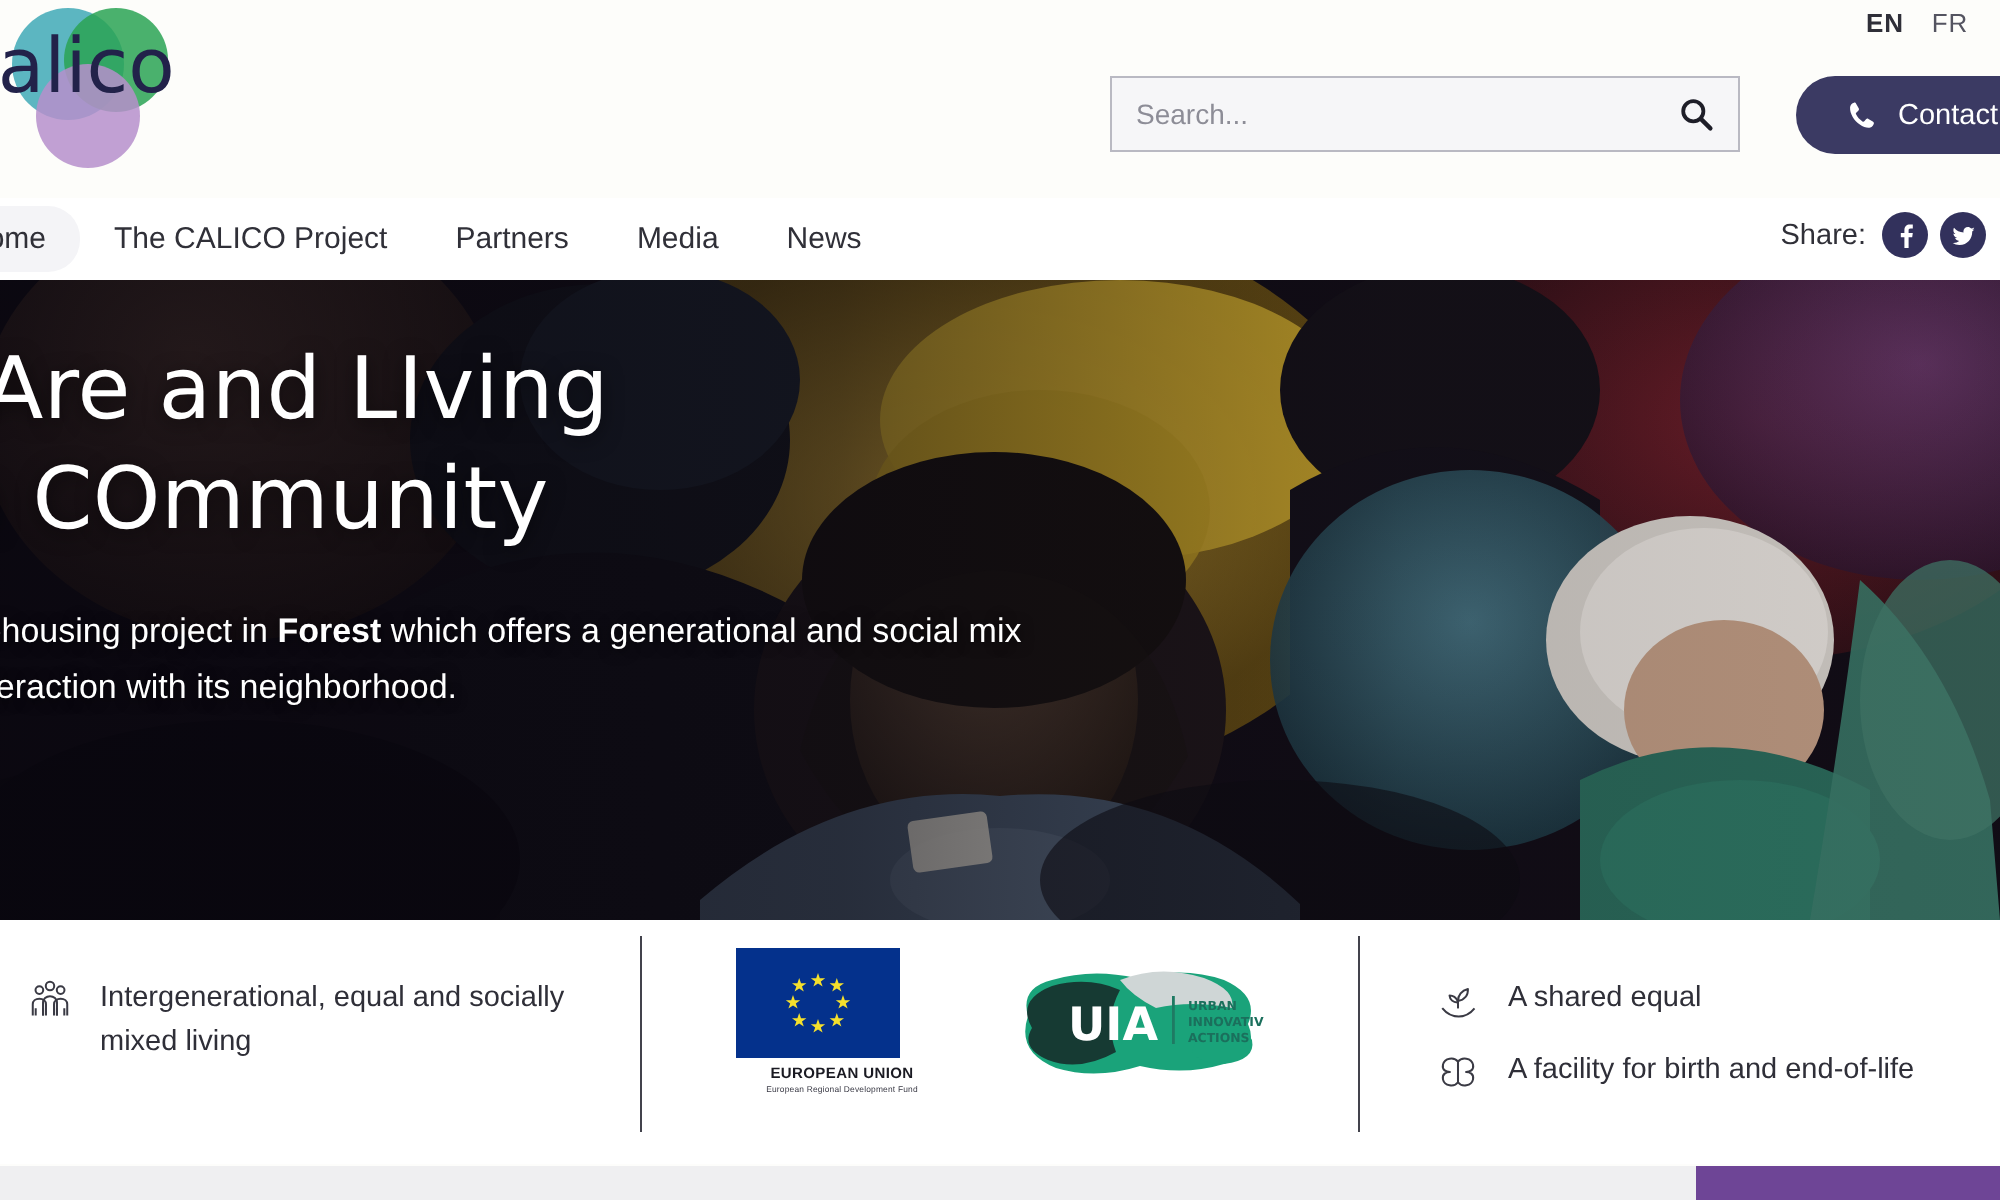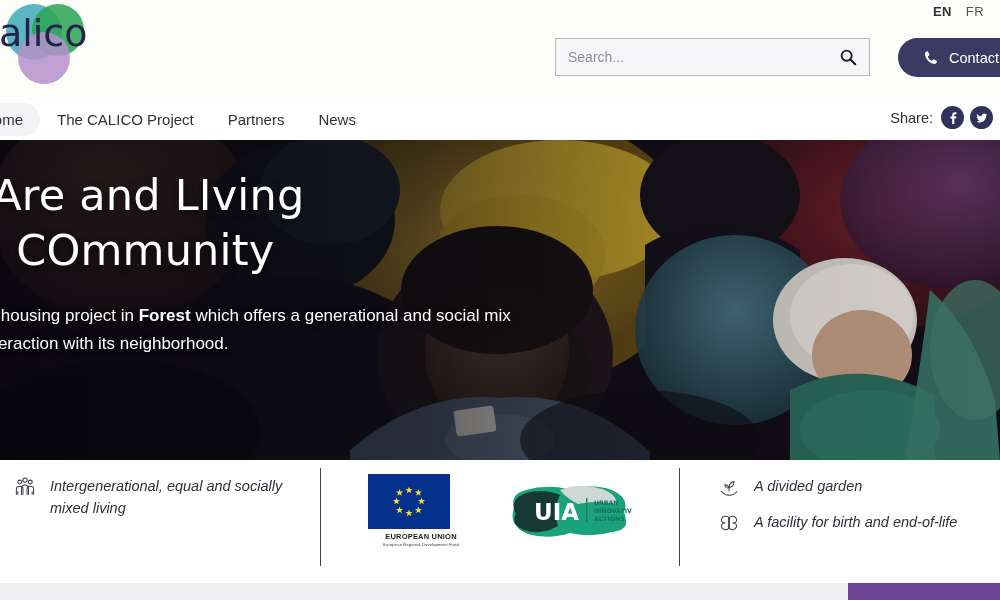--- a/index.html
+++ b/index.html
@@ -115,21 +115,21 @@
     text-shadow: 0 1px 7px rgba(0,0,0,.7);
   }
   .hero-sub b { font-weight: bold; }
 
   
   .features {
     position: absolute; left: 0; top: 460px; width: 1000px; height: 122px;
     background: #ffffff;
     display: flex; align-items: flex-start;
   }
-  .feat-col { padding-top: 15px; font-style: italic; }
+  .feat-col { padding-top: 28px; }
   .feat-left { width: 320px; padding-left: 14px; }
   .feat-right { width: 320px; padding-left: 38px; }
   .feat-item {
     display: flex; align-items: flex-start; gap: 14px;
     margin-bottom: 13px;
   }
   .feat-ic { width: 22px; height: 22px; flex: 0 0 22px; margin-top: 1px; }
   .feat-ic svg { width: 22px; height: 22px; }
   .feat-txt {
     font-size: 14.5px; line-height: 1.52; color: #2f2f38;
@@ -200,20 +200,21 @@
       </svg>
       <span>Contact</span>
     </div>
   </div>
 
   <div class="navrow">
     <div class="nav">
       <div class="nav-item active">Home</div>
       <div class="nav-item">The CALICO Project</div>
       <div class="nav-item">Partners</div>
+      <div class="nav-item">Media</div>
       <div class="nav-item">News</div>
     </div>
 
     <div class="share">
       <span class="share-label">Share:</span>
       <span class="share-ic">
         <svg viewBox="0 0 12 12">
             <path d="M7.3 12V6.6h1.8l.3-2.1H7.3V3.2c0-.6.2-1 1-1h1.1V.3C9.2.3 8.6.2 7.9.2 6.3.2 5.2 1.2 5.2 3v1.5H3.4v2.1h1.8V12z"></path>
           </svg>
       </span>
@@ -358,21 +359,21 @@
     <div class="feat-col feat-right">
       <div class="feat-item">
         <span class="feat-ic">
           <svg viewBox="0 0 24 24" fill="none" stroke="#3a3a44" stroke-width="1.1" stroke-linejoin="round">
             <path d="M12 12.5 C12 9.5 14 6.8 17.4 6 C17.6 9.4 15.6 12 12 12.5 Z"></path>
             <path d="M12 12.8 C11 10.8 9.4 9.6 7.4 9.6 C7.6 11.8 9.4 13.2 11.6 13.3"></path>
             <path d="M12 12.6v4"></path>
             <path d="M3.4 16.4 C6 19.6 9 21 12.4 21 C16 21 18.6 19.6 21 16.6"></path>
           </svg>
         </span>
-        <span class="feat-txt">A divided garden</span>
+        <span class="feat-txt">A shared equal</span>
       </div>
       <div class="feat-item">
         <span class="feat-ic">
           <svg viewBox="0 0 24 24" fill="none" stroke="#3a3a44" stroke-width="1.1" stroke-linejoin="round">
             <path d="M12 6.4 C10 3.6 4.6 4.2 3.8 8 C3.2 11 5.6 12 7.6 12 C5.6 12 3.2 13 3.8 16 C4.6 19.8 10 20.4 12 17.6 Z"></path>
             <path d="M12 6.4 C14 3.6 19.4 4.2 20.2 8 C20.8 11 18.4 12 16.4 12 C18.4 12 20.8 13 20.2 16 C19.4 19.8 14 20.4 12 17.6 Z"></path>
             <path d="M12 6.4v11.2"></path>
           </svg>
         </span>
         <span class="feat-txt">A facility for birth and end-of-life</span>

